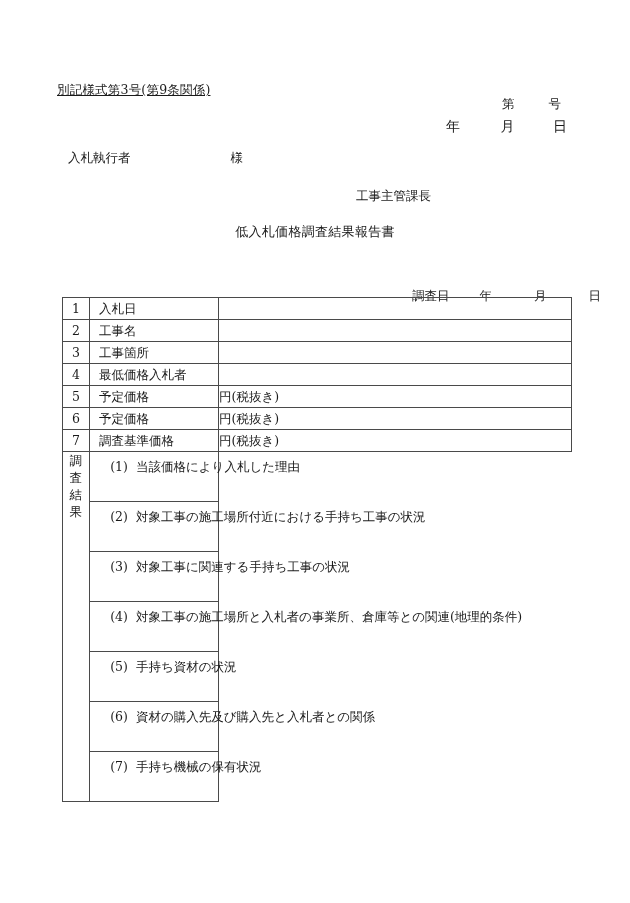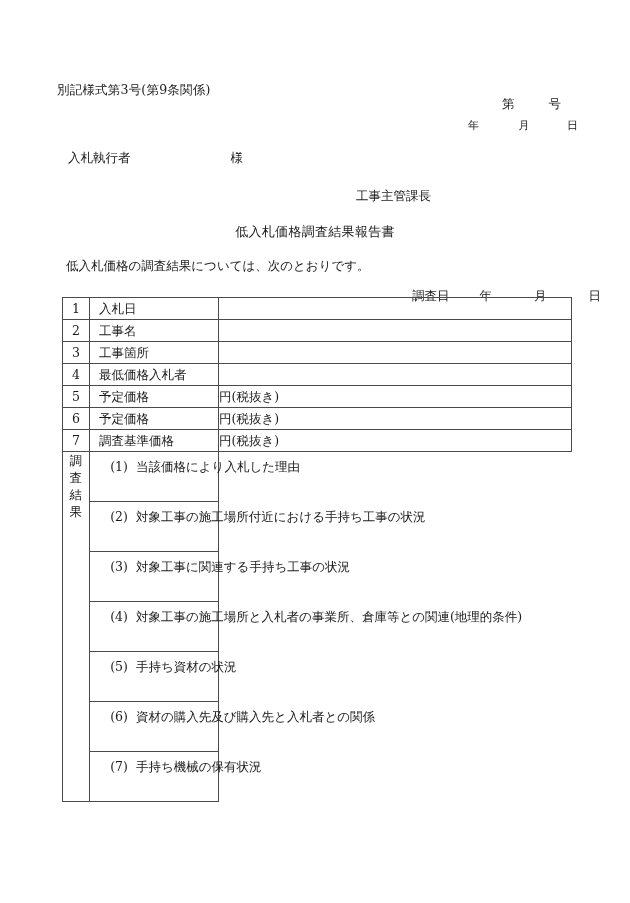--- a/index.html
+++ b/index.html
@@ -23,40 +23,41 @@
   }
 
   
   .form-no {
     position: absolute;
     left: 57px;
     top: 82px;
     font-size: 12.5px;
     letter-spacing: 0.2px;
     white-space: nowrap;
+    text-decoration: underline;
   }
   .doc-no-line {
     position: absolute;
     left: 430px;
     top: 96px;
     width: 150px;
     font-size: 12.5px;
     display: flex;
     justify-content: flex-start;
     white-space: nowrap;
   }
   .doc-no-line .g1 { margin-left: 72px; }
   .doc-no-line .g2 { margin-left: 34px; }
 
   .date-line {
     position: absolute;
-    left: 430px;
+    left: 410px;
     top: 118px;
     width: 150px;
-    font-size: 11px;
+    font-size: 14px;
     white-space: nowrap;
     text-align: center;
   }
   .date-line .d1 { margin-left: 36px; }
   .date-line .d2 { margin-left: 36px; }
   .date-line .d3 { margin-left: 34px; }
 
   .addressee {
     position: absolute;
     left: 68px;
@@ -194,21 +195,20 @@
 
   <div class="addressee">
     <span>入札執行者</span>
     <span class="sama">様</span>
   </div>
 
   <div class="issuer">工事主管課長</div>
 
   <div class="doc-title">低入札価格調査結果報告書</div>
 
-  <div class="lead">低入札価格の調査結果については、次のとおりです。</div>
 
   <div class="survey-date">
     <span>調査日</span>
     <span class="s1">年</span>
     <span class="s2">月</span>
     <span class="s3">日</span>
   </div>
 
   <table class="tbl">
     <tbody>

